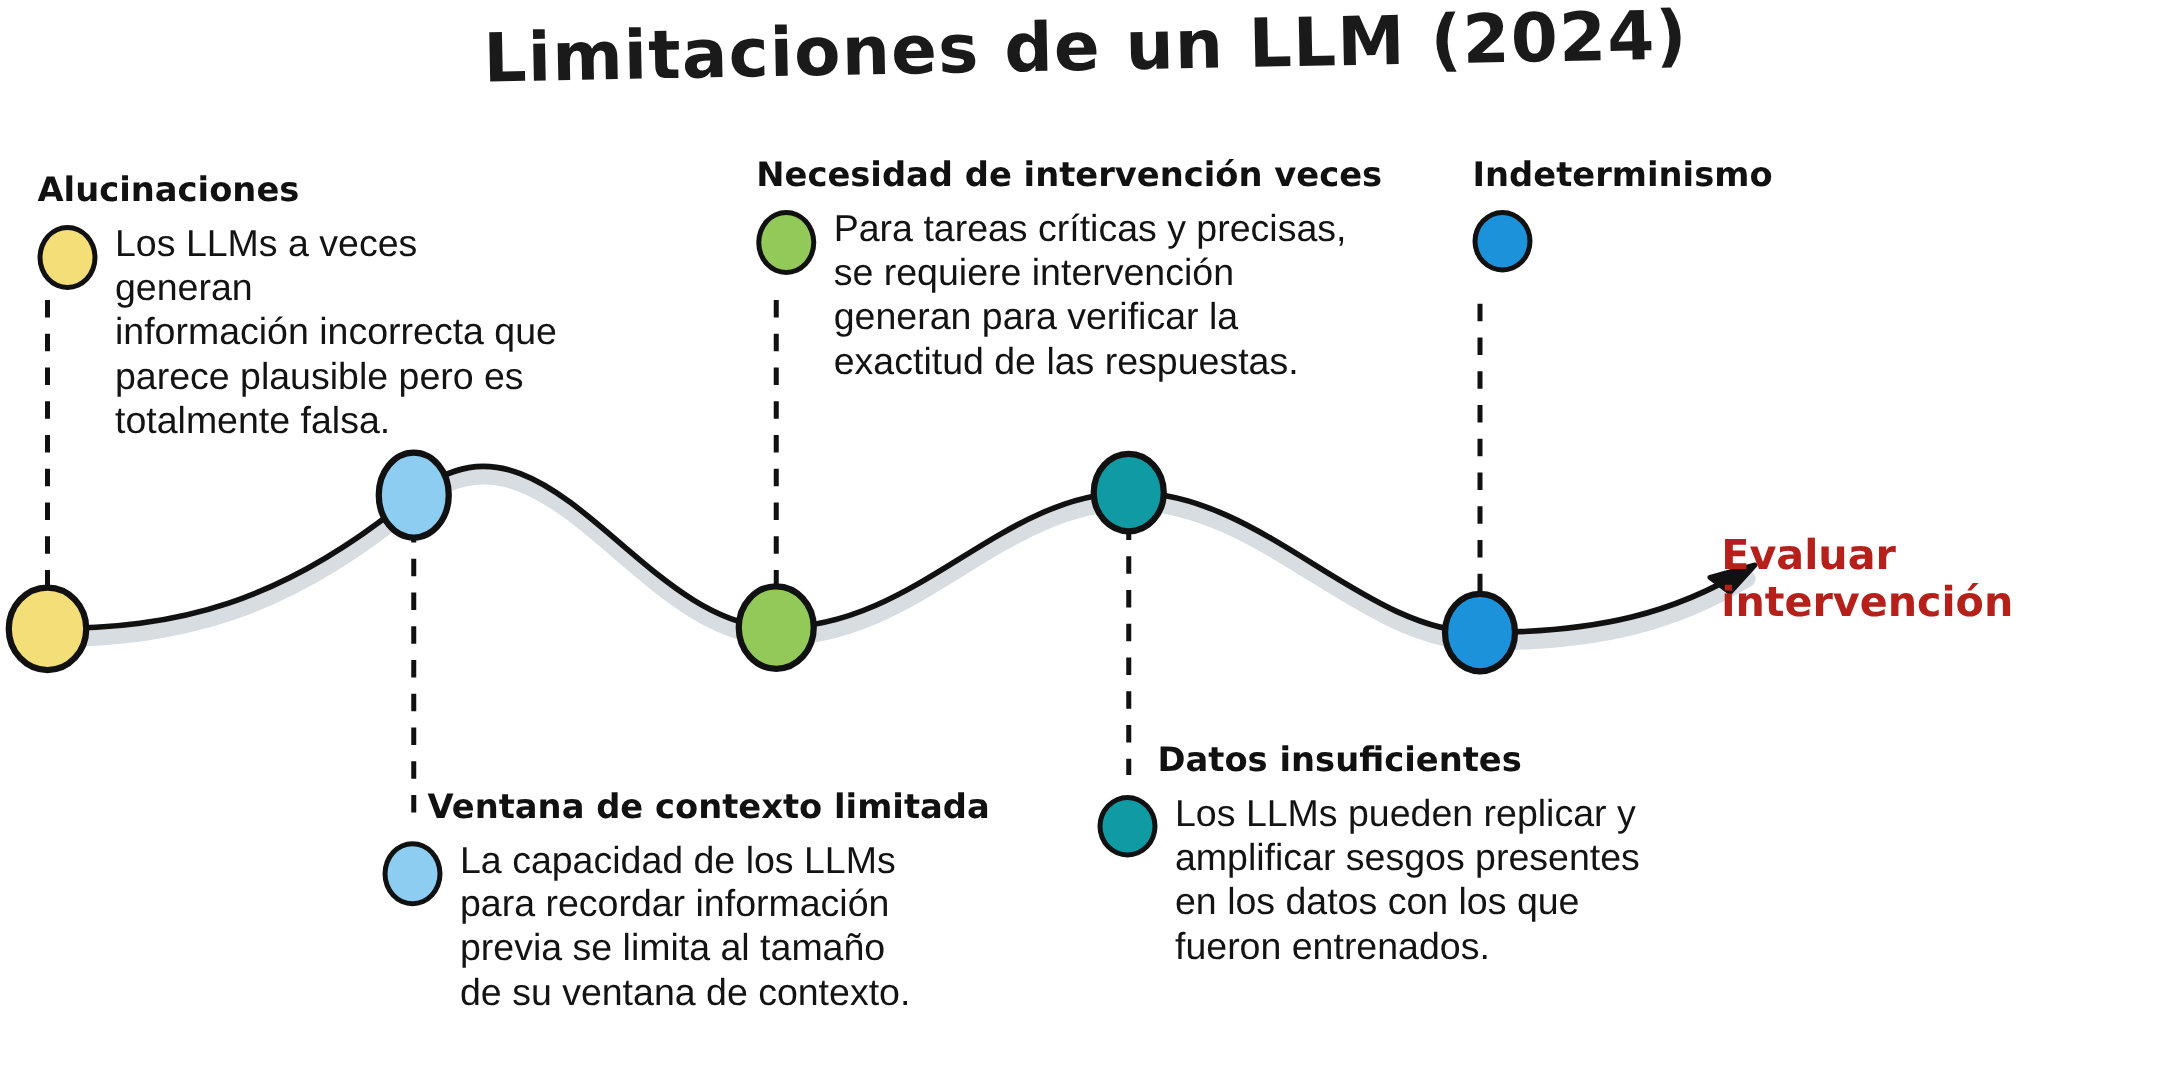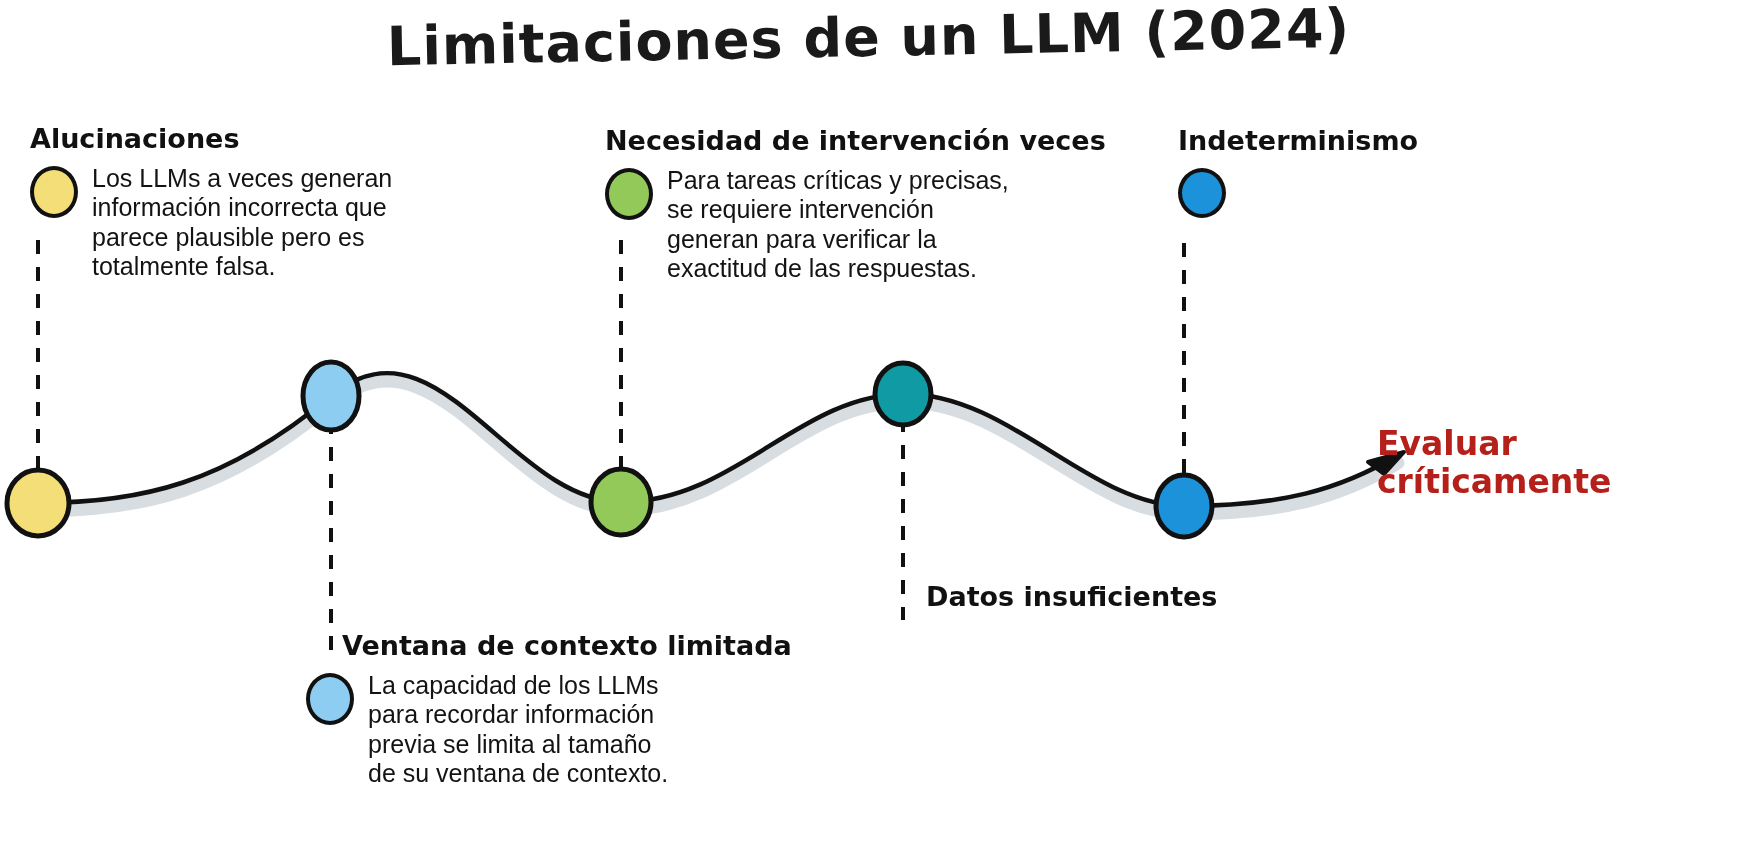--- a/index.html
+++ b/index.html
@@ -19,21 +19,21 @@
   svg#wave{position:absolute;left:0;top:0;width:1737px;height:858px;overflow:visible;}
 
   .blurb{position:absolute;}
   .blurb .heading{
     font-family:"DejaVu Sans",sans-serif;
     font-size:27px;font-weight:bold;color:#111111;
     white-space:nowrap;line-height:1.1;
   }
   .blurb .body{
     font-family:"Liberation Sans",sans-serif;
-    font-size:25px;font-weight:400;color:#131313;
+    font-size:30px;font-weight:400;color:#131313;
     line-height:1.18;white-space:pre-line;
   }
   .blurb .row{display:flex;align-items:flex-start;}
   .dot{
     flex:0 0 auto;border:4px solid #111;border-radius:50%;
     box-sizing:border-box;
   }
 
   #endlabel{
     position:absolute;left:1377px;top:425px;width:300px;
@@ -63,21 +63,21 @@
     <line x1="903" y1="418" x2="903" y2="620" stroke="#111" stroke-width="4" stroke-dasharray="14 13"></line>
     <line x1="1184" y1="243" x2="1184" y2="482" stroke="#111" stroke-width="4" stroke-dasharray="14 13"></line>
 
     <ellipse cx="38" cy="503" rx="31" ry="33" fill="#f3de77" stroke="#111" stroke-width="5"></ellipse>
     <ellipse cx="331" cy="396" rx="28" ry="34" fill="#8ecdf2" stroke="#111" stroke-width="5"></ellipse>
     <ellipse cx="621" cy="502" rx="30" ry="33" fill="#93c958" stroke="#111" stroke-width="5"></ellipse>
     <ellipse cx="903" cy="394" rx="28" ry="31" fill="#109aa4" stroke="#111" stroke-width="5"></ellipse>
     <ellipse cx="1184" cy="506" rx="28" ry="31" fill="#1b92da" stroke="#111" stroke-width="5"></ellipse>
   </svg>
 
-  <div class="blurb" style="left:30px;top:124px;width:420px;">
+  <div class="blurb" style="left:30px;top:138px;width:420px;">
     <div class="heading">Alucinaciones</div>
     <div class="row" style="margin-top:10px;">
       <span class="dot" style="width:48px;height:52px;background:#f3de77;margin-right:14px;margin-top:2px;"></span>
       <span class="body">Los LLMs a veces generan
 información incorrecta que
 parece plausible pero es
 totalmente falsa.</span>
     </div>
   </div>
 
@@ -104,19 +104,26 @@
     <div class="row" style="margin-top:10px;">
       <span class="dot" style="width:48px;height:52px;background:#8ecdf2;margin-right:14px;margin-top:2px;"></span>
       <span class="body">La capacidad de los LLMs
 para recordar información
 previa se limita al tamaño
 de su ventana de contexto.</span>
     </div>
   </div>
 
   <div class="blurb" style="left:878px;top:582px;width:460px;">
-    <div class="heading" style="margin-left:48px;">Datos insuficientes</div>
+    <div class="heading" style="margin-left:48px;margin-top:12px;">Datos insuficientes</div>
+    <div class="row" style="margin-top:10px;">
+      <span class="dot" style="width:48px;height:50px;background:#109aa4;margin-right:14px;margin-top:2px;"></span>
+      <span class="body">Los LLMs pueden replicar y
+amplificar sesgos presentes
+en los datos con los que
+fueron entrenados.</span>
+    </div>
   </div>
 
   <div id="endlabel">Evaluar
-críticamente</div>
+intervención</div>
 
 </div>
 
 </body></html>

